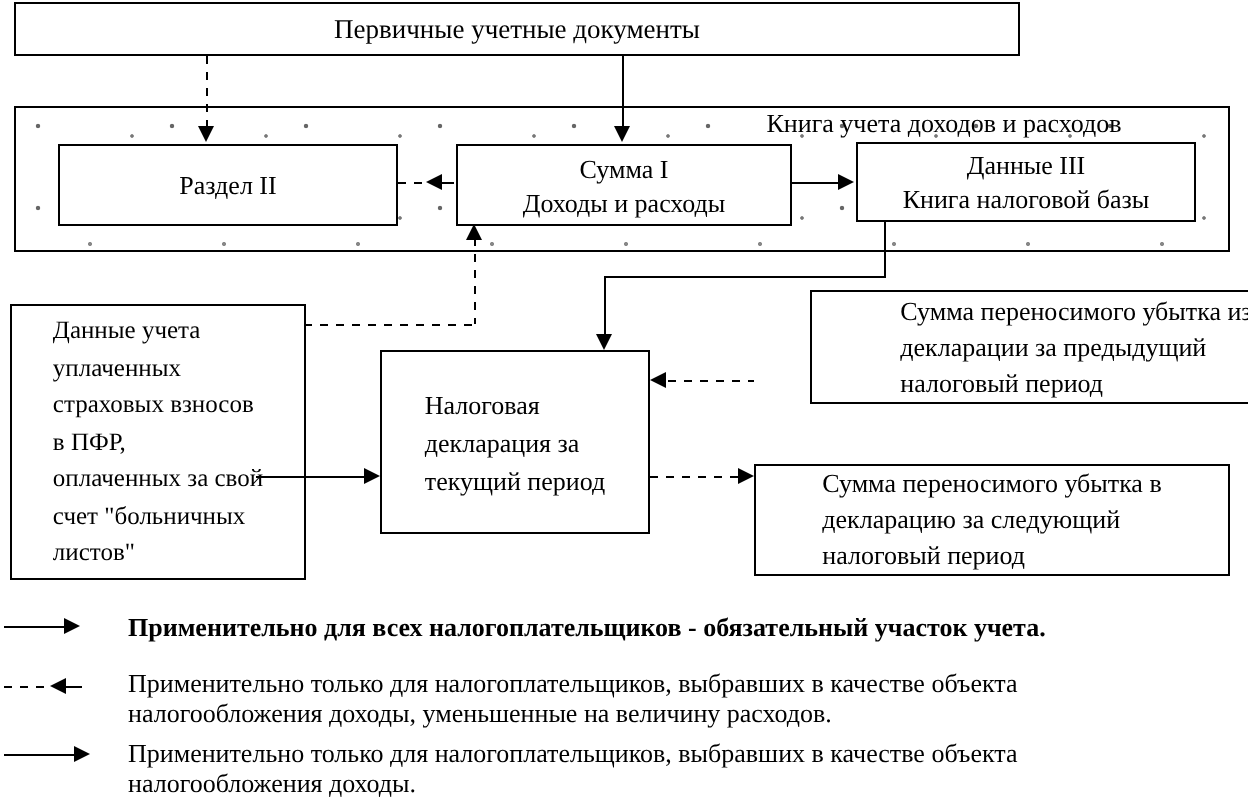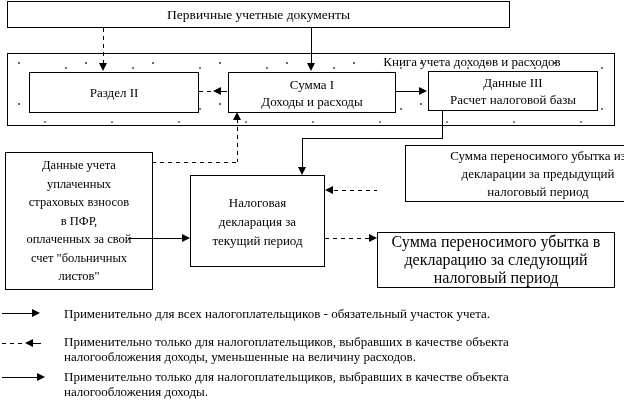--- a/index.html
+++ b/index.html
@@ -3,21 +3,21 @@
 <meta charset="utf-8">
 <style>
   html,body{margin:0;padding:0;background:#fff;}
   .stage{
     position:relative;width:624px;height:403px;background:#fff;
     font-family:"Liberation Serif",serif;color:#000;overflow:hidden;
   }
   .box{
     position:absolute;border:1px solid #000;background:#fff;
     display:flex;align-items:center;justify-content:center;
-    text-align:center;box-sizing:border-box;
+    box-sizing:border-box;
   }
   .pre{white-space:pre-line;}
   .hline{position:absolute;height:1px;background:#000;}
   .vline{position:absolute;width:1px;background:#000;}
   .hdash{position:absolute;height:1px;background:repeating-linear-gradient(to right,#000 0 4px,transparent 4px 8px);}
   .vdash{position:absolute;width:1px;background:repeating-linear-gradient(to bottom,#000 0 4px,transparent 4px 8px);}
   .arr{position:absolute;width:0;height:0;}
   .arr.r{border-top:4px solid transparent;border-bottom:4px solid transparent;border-left:8px solid #000;}
   .arr.l{border-top:4px solid transparent;border-bottom:4px solid transparent;border-right:8px solid #000;}
   .arr.d{border-left:4px solid transparent;border-right:4px solid transparent;border-top:8px solid #000;}
@@ -35,21 +35,21 @@
     background-size:67px 41px;
   }
   .book-label{position:absolute;left:330px;top:0px;width:268px;text-align:center;font-size:13px;}
   .sec{font-size:13px;line-height:17px;flex-direction:column;}
   .sec-2{left:21px;top:18px;width:170px;height:41px;}
   .sec-1{left:220px;top:18px;width:168px;height:41px;}
   .sec-3{left:420px;top:17px;width:170px;height:40px;}
   .left-box{left:5px;top:152px;width:148px;height:138px;font-size:12.5px;line-height:18.5px;}
   .tax-box{left:190px;top:175px;width:135px;height:92px;font-size:13px;line-height:19px;}
   .tr-box{left:377px;top:145px;width:266px;height:57px;font-size:13px;line-height:18px;margin-left:28px;}
-  .br-box{left:377px;top:232px;width:238px;height:56px;font-size:16px;line-height:18px;}
+  .br-box{left:377px;top:232px;width:238px;height:56px;font-size:13px;line-height:18px;}
   .legend-text{position:absolute;left:64px;width:552px;font-size:13px;line-height:15px;}
 </style>
 </head>
 <body>
 
 <div class="stage">
 
   <div class="box top-box">
     <span>Первичные учетные документы</span>
   </div>
@@ -63,21 +63,21 @@
     <div class="book-label">Книга учета доходов и расходов</div>
     <div class="box sec sec-2">
       <span>Раздел II</span>
     </div>
     <div class="box sec sec-1">
       <span>Сумма I</span>
       <span>Доходы и расходы</span>
     </div>
     <div class="box sec sec-3">
       <span>Данные III</span>
-      <span>Расчет налоговой базы</span>
+      <span>Книга налоговой базы</span>
     </div>
   </div>
 
   <div class="hdash" style="left:199px;top:91px;width:16px;"></div>
   <div class="arr l" style="left:213px;top:87px;"></div>
   <div class="hline" style="left:221px;top:91px;width:6px;"></div>
 
   <div class="hline" style="left:395px;top:91px;width:25px;"></div>
   <div class="arr r" style="left:419px;top:87px;"></div>
 
@@ -122,21 +122,21 @@
   </div>
   <div class="box br-box">
     <span class="pre">Сумма переносимого убытка в
 декларацию за следующий
 налоговый период</span>
   </div>
 
   <div>
     <div class="hline" style="left:2px;top:313px;width:31px;"></div>
     <div class="arr r" style="left:32px;top:309px;"></div>
-    <div class="legend-text" style="top:306px;">Применительно для всех налогоплательщиков - обязательный участок учета.</div>
+    <div class="legend-text" style="top:306px;font-weight:bold;">Применительно для всех налогоплательщиков - обязательный участок учета.</div>
 
     <div class="hdash" style="left:2px;top:343px;width:23px;"></div>
     <div class="arr l" style="left:25px;top:339px;"></div>
     <div class="hline" style="left:33px;top:343px;width:8px;"></div>
     <div class="legend-text pre" style="top:334px;">Применительно только для налогоплательщиков, выбравших в качестве объекта
 налогообложения доходы, уменьшенные на величину расходов.</div>
 
     <div class="hline" style="left:2px;top:377px;width:36px;"></div>
     <div class="arr r" style="left:37px;top:373px;"></div>
     <div class="legend-text pre" style="top:369px;">Применительно только для налогоплательщиков, выбравших в качестве объекта

